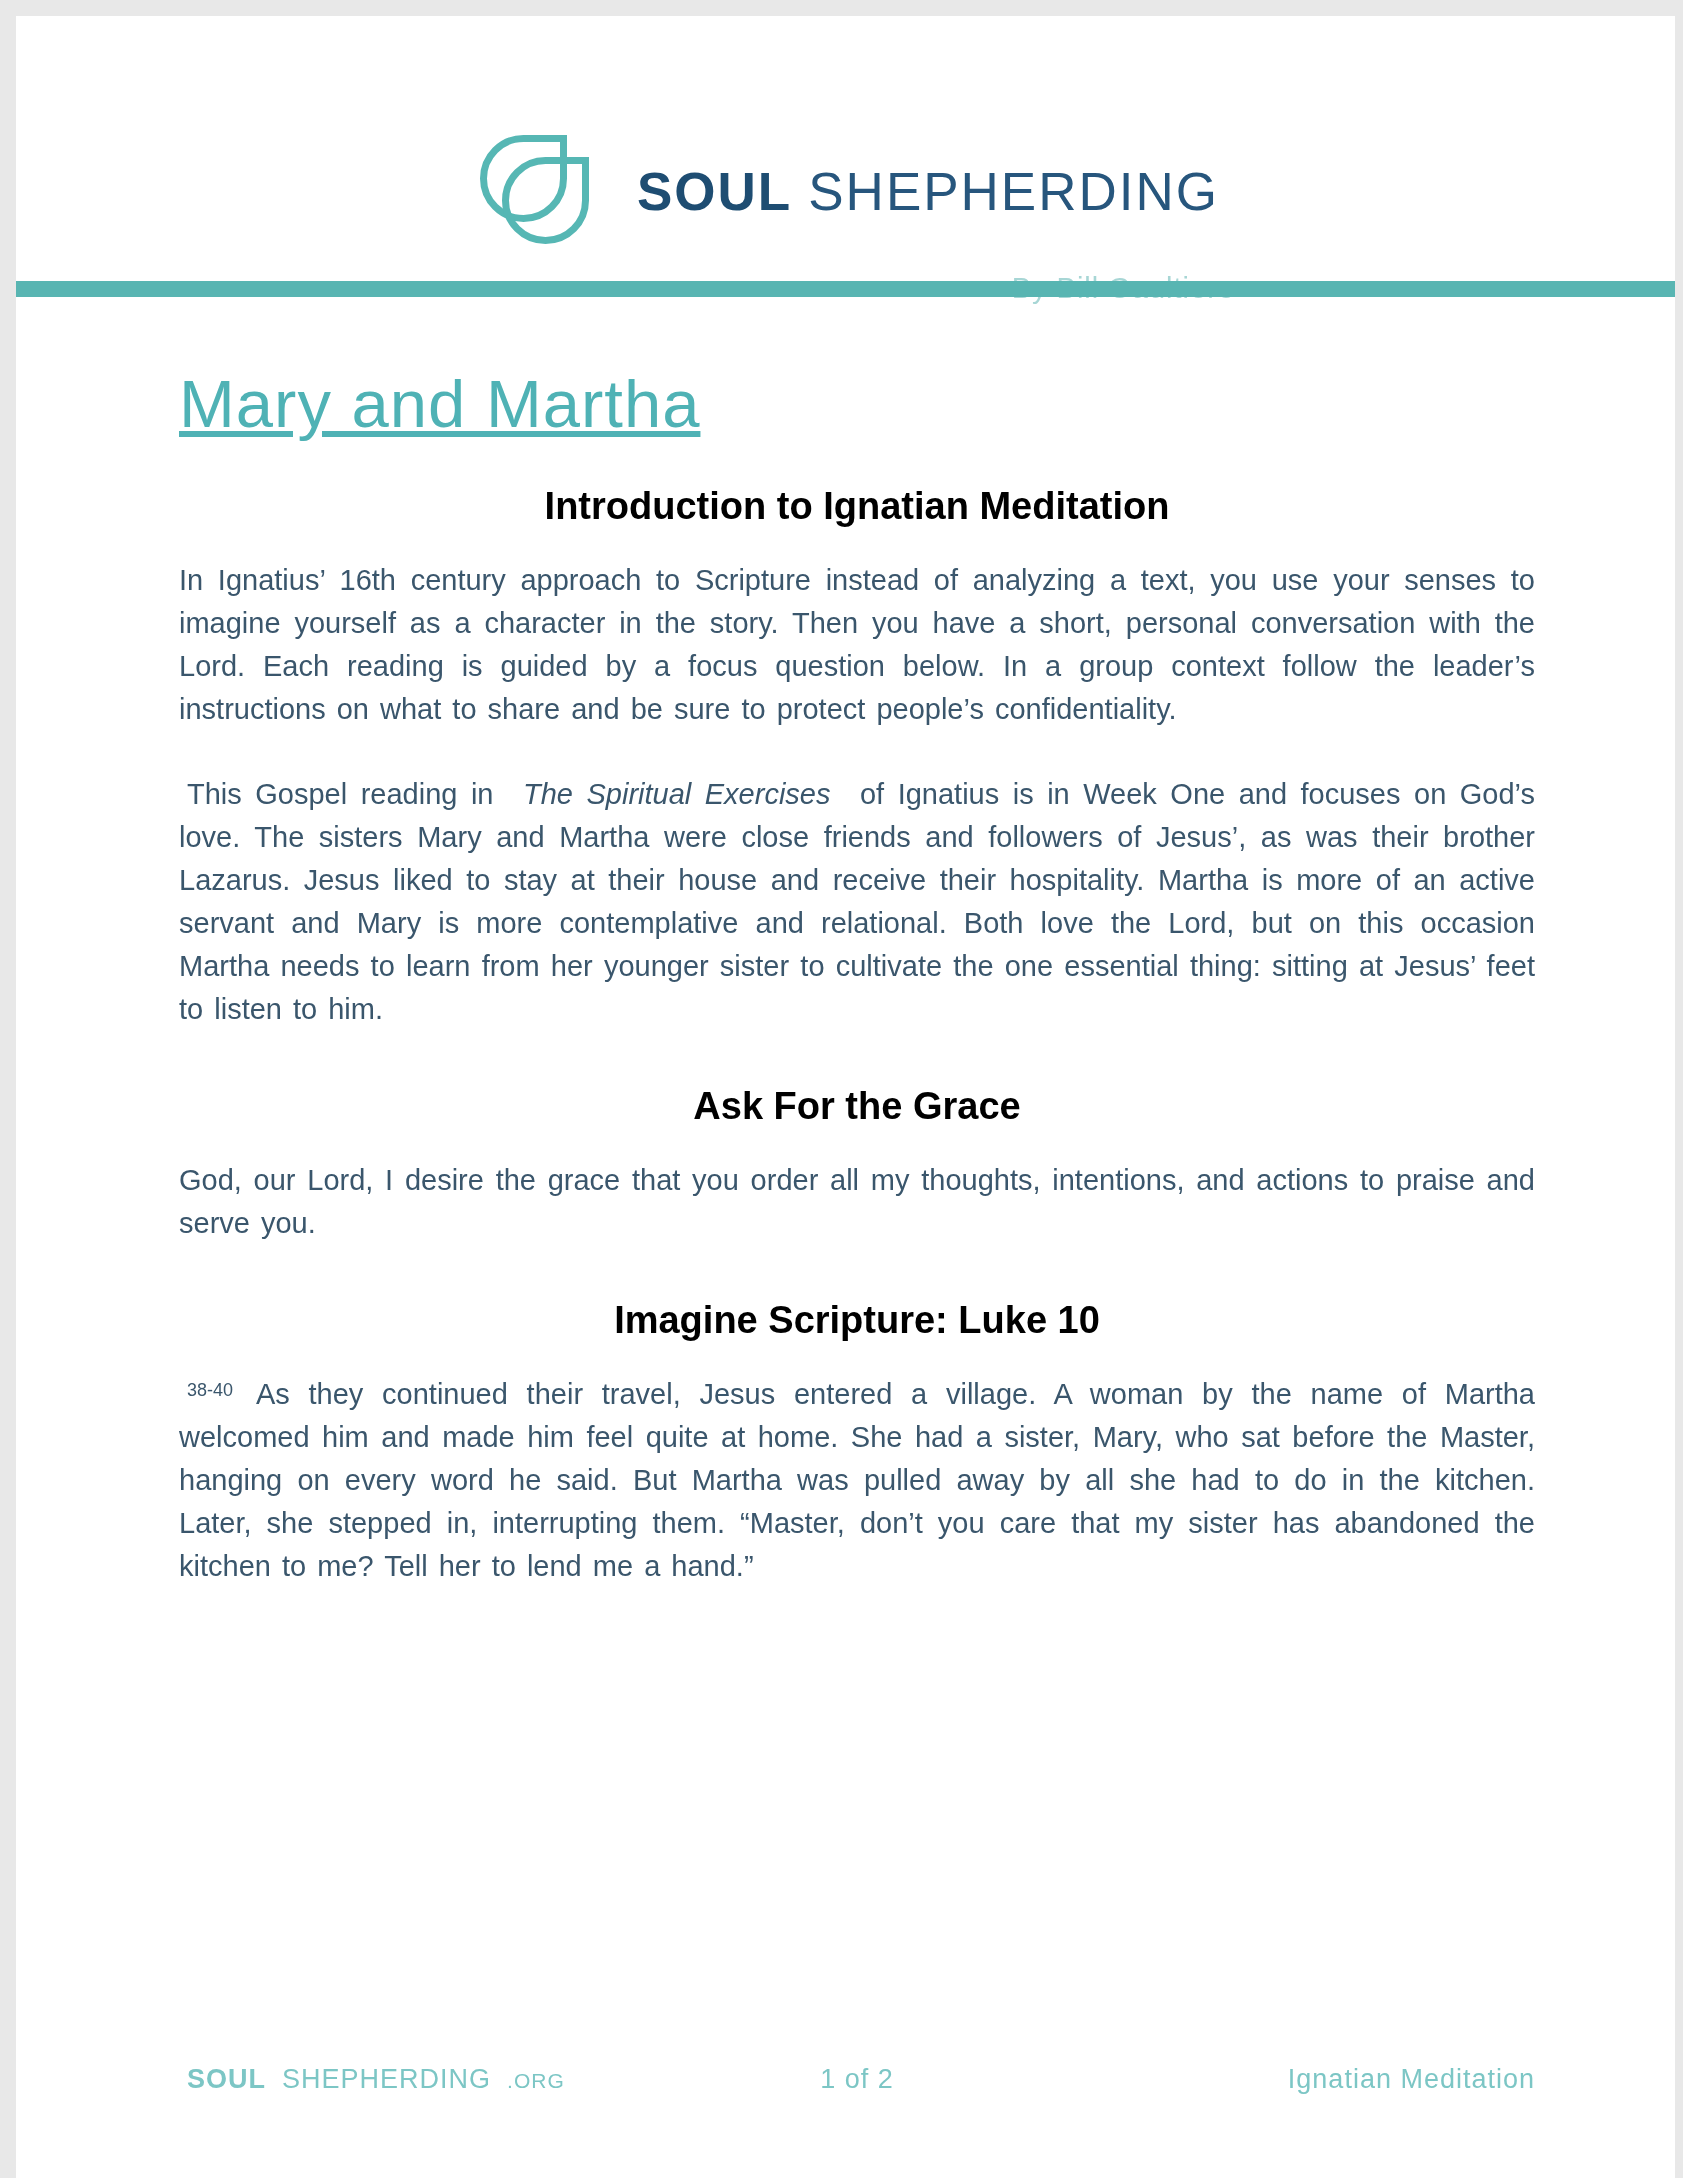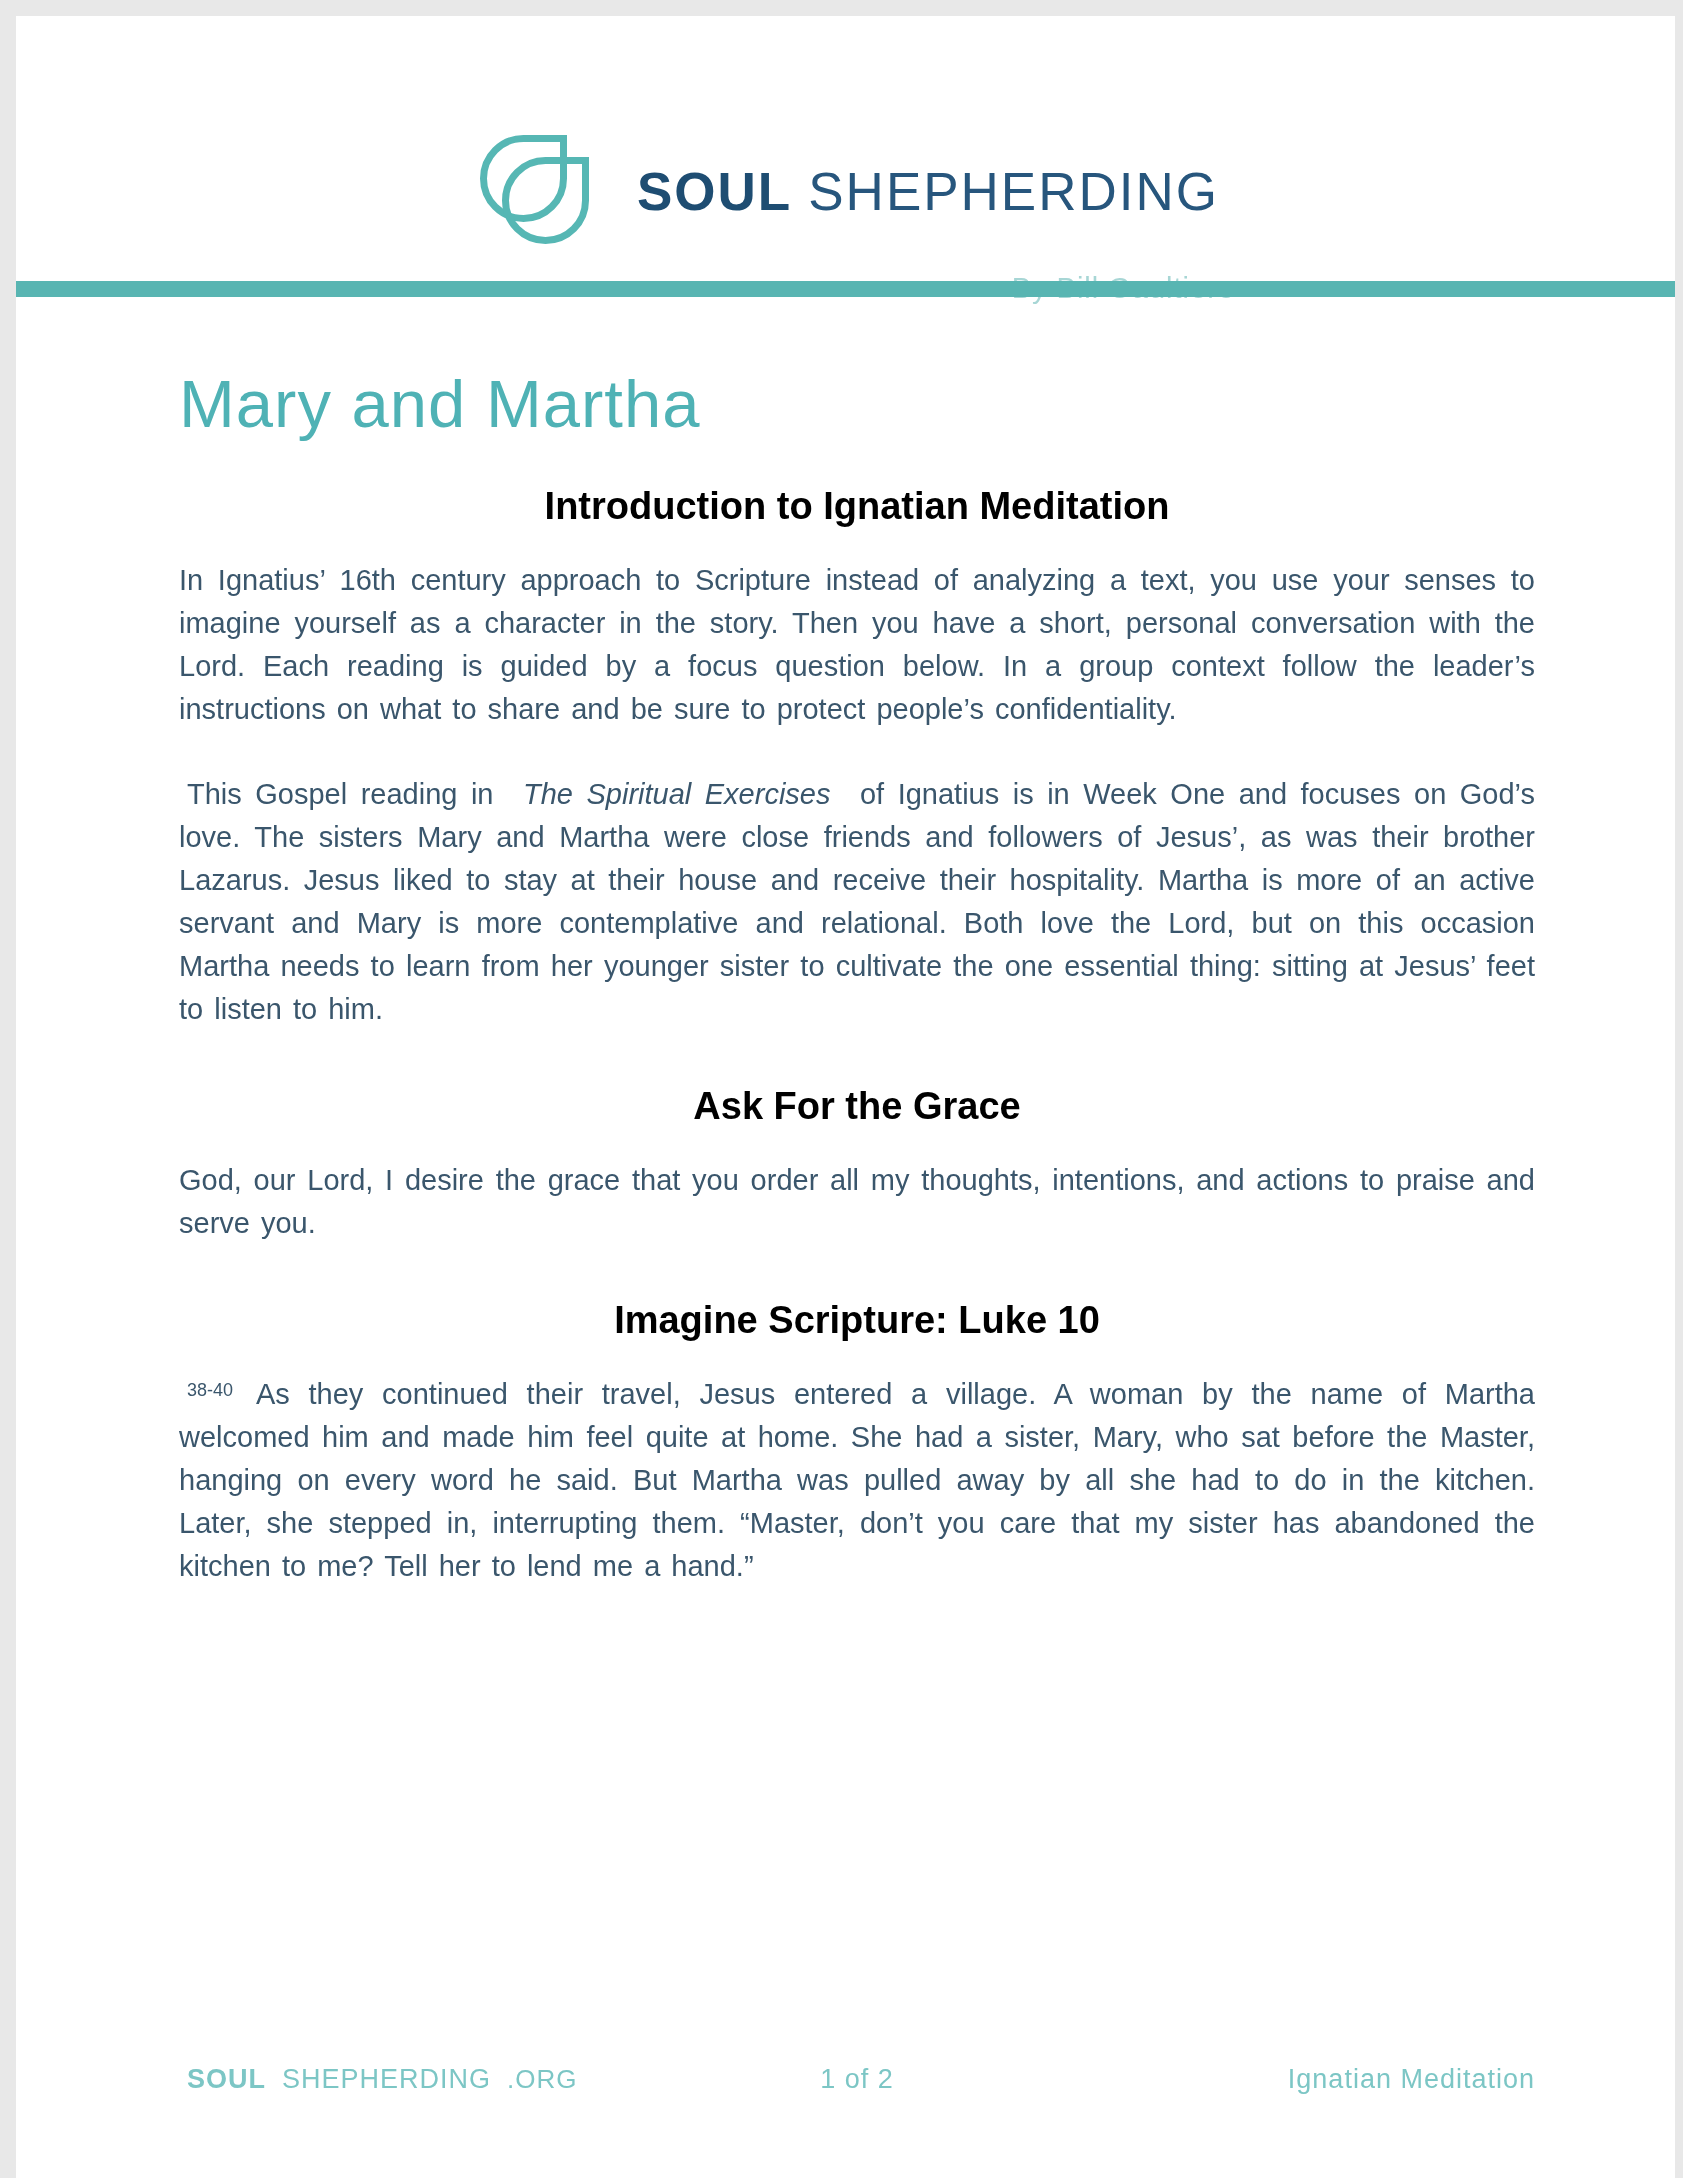--- a/index.html
+++ b/index.html
@@ -39,21 +39,21 @@
 
   
   .content {
     position:absolute; left:147px; top:335px; width:1388px;
     color:#3a566c; font-size:29px; line-height:43px;
     text-align:justify;
   }
   .doc-title {
     font-size:67px; line-height:74px; font-weight:400;
     color:#4fb2b5; letter-spacing:1px;
-    text-align:left; margin:0 0 12px 0;
+    text-align:left; margin:0 0 12px 0;text-decoration:underline;
   }
   .section-heading {
     font-size:38px; line-height:46px; font-weight:700;
     color:#000000; text-align:center;
     margin:36px 0 14px 0;
   }
   .section-heading.first { margin-top:26px; }
   .content p { margin:0 0 26px 0; word-spacing:3px; }
   .content p:last-child { margin-bottom:0; }
   em.book-title { font-style:italic; }
@@ -67,21 +67,21 @@
   .footer {
     position:absolute; left:147px; top:2032px; width:1388px;
     display:flex; align-items:baseline;
     color:#7cc6c5; font-size:27px; letter-spacing:1px;
   }
   .footer > div { flex:1; }
   .footer .f-left  { text-align:left; white-space:nowrap; }
   .footer .f-center{ text-align:center; }
   .footer .f-right { text-align:right; }
   .footer .site-bold { font-weight:700; }
-  .footer .site-tld  { font-size:26px; }
+  .footer .site-tld  { font-size:21px; }
 </style>
 </head>
 <body>
 
 <div class="page">
 
   <div class="header">
     <div class="brand-block">
       <div class="brand-row">
         <div class="logo">

